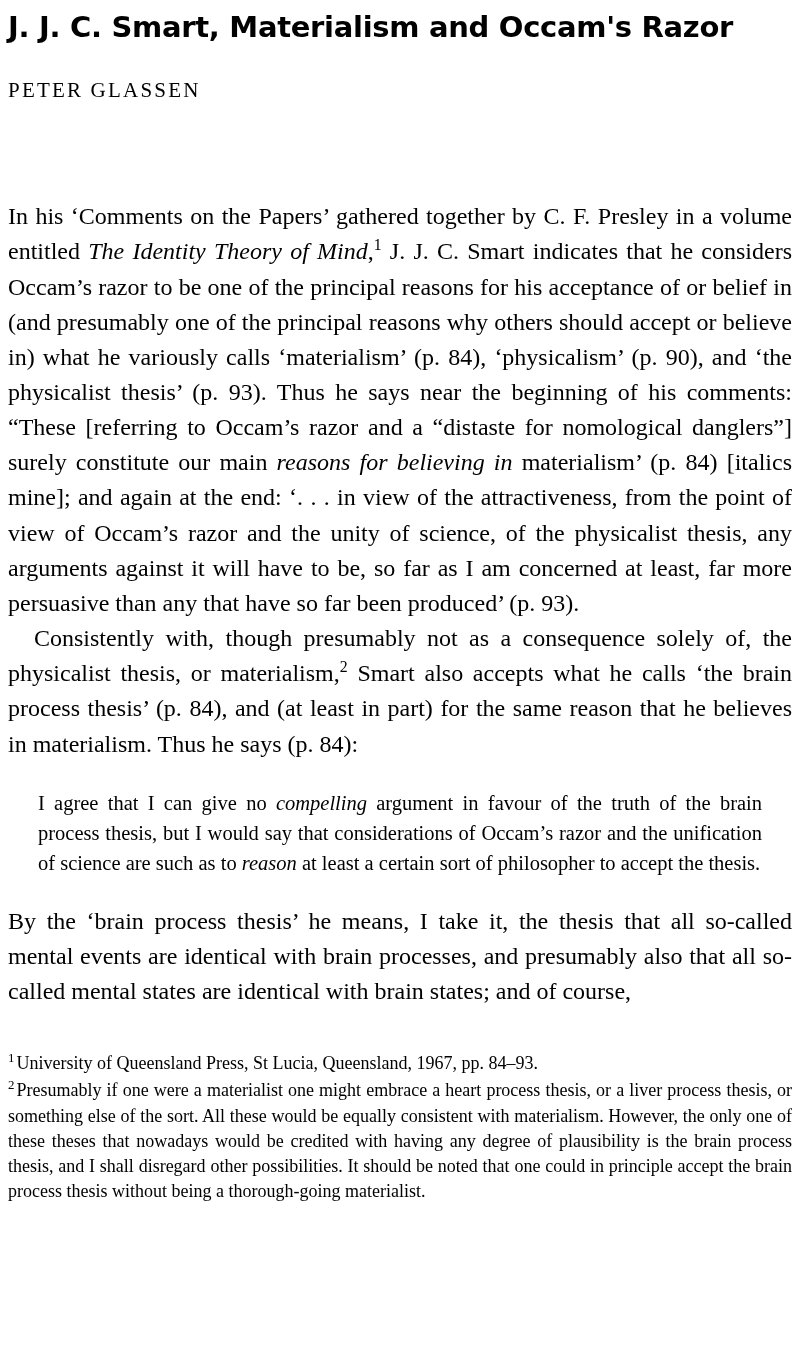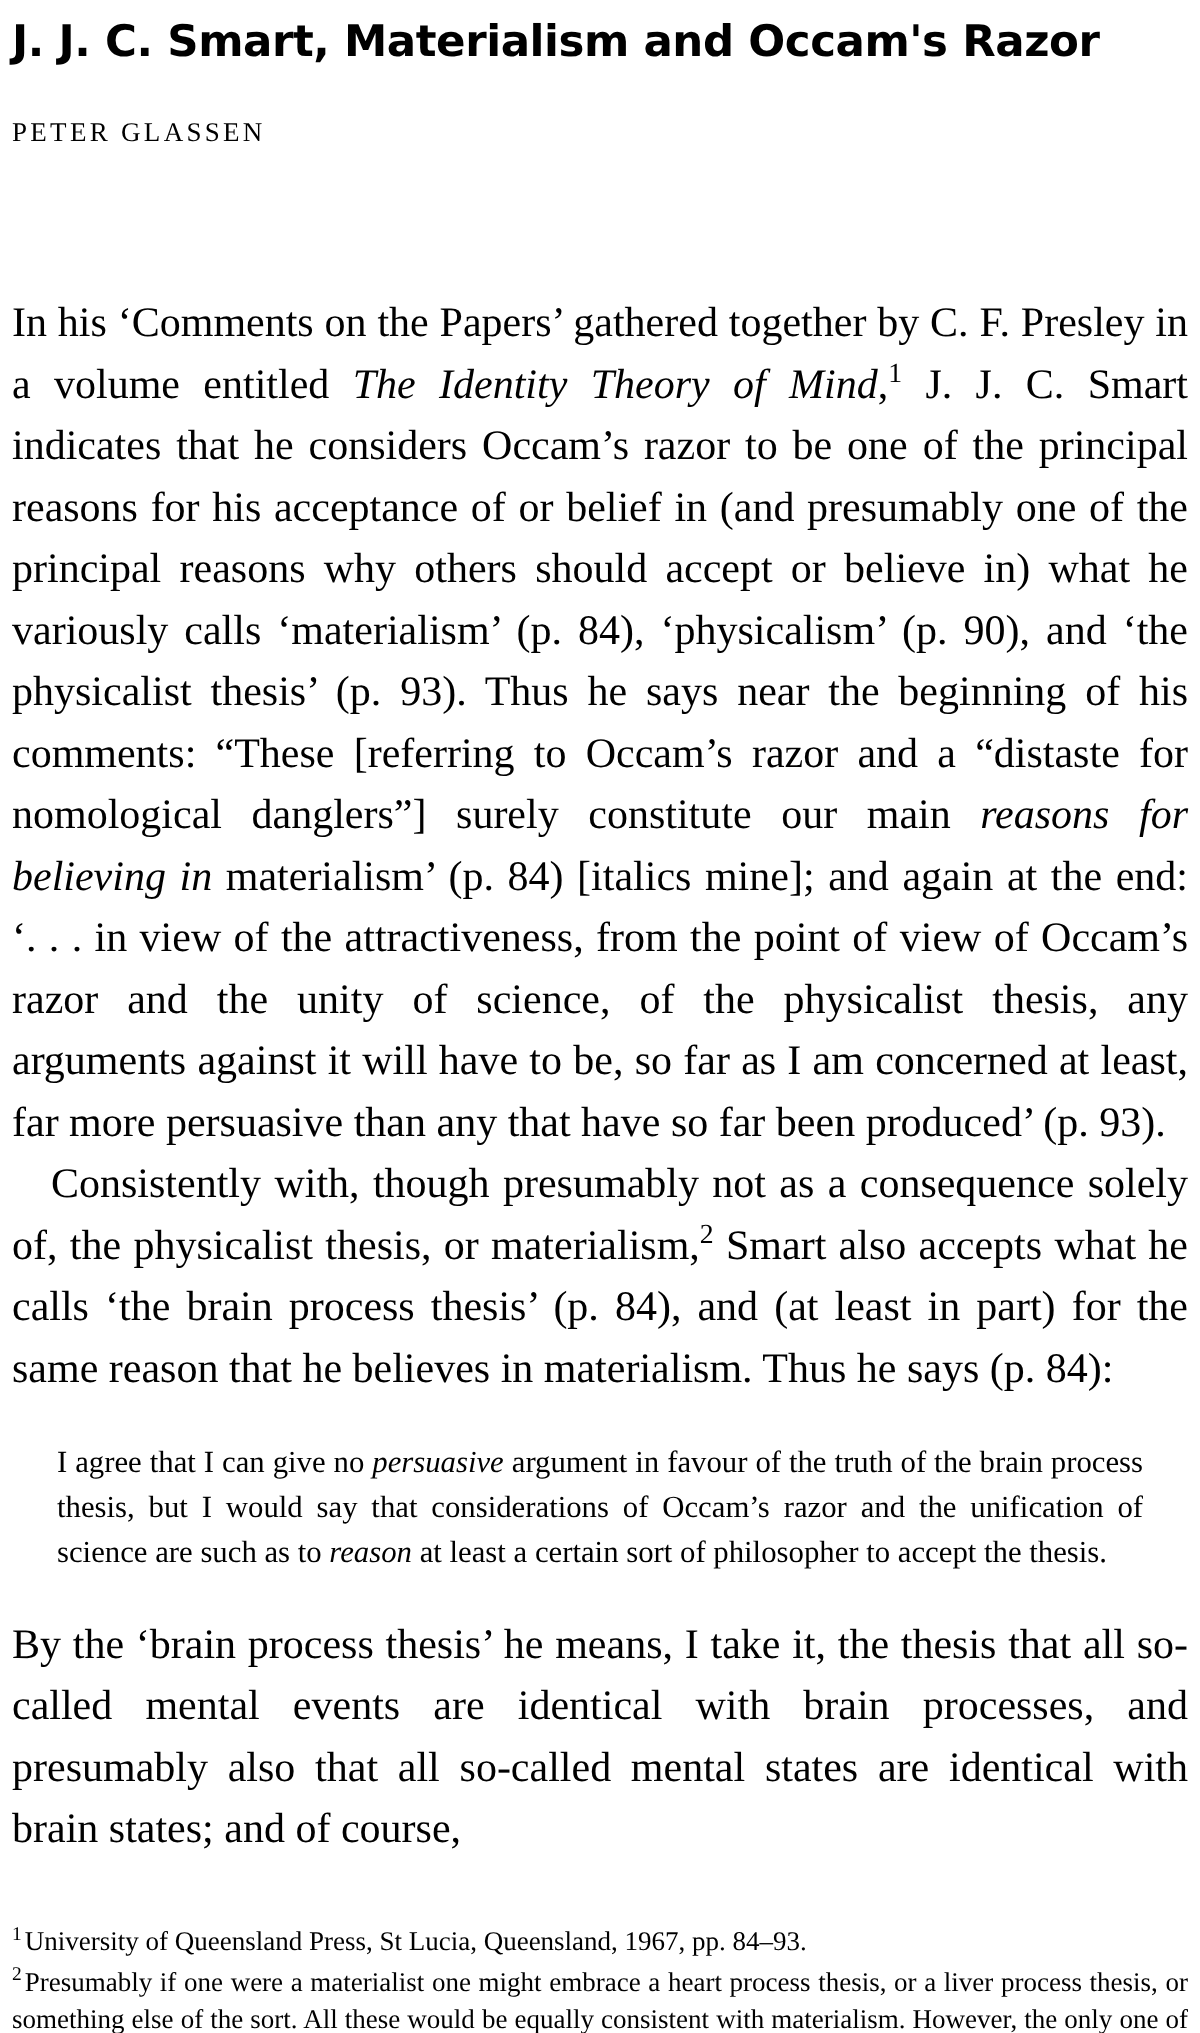--- a/index.html
+++ b/index.html
@@ -24,29 +24,29 @@
     font-family: "DejaVu Sans", sans-serif;
     font-weight: bold;
     font-size: 29px;
     line-height: 1.18;
     letter-spacing: -0.3px;
     margin: 0 0 0 0;
     padding: 0 40px 0 0;
   }
   .author {
     font-family: "Liberation Serif", serif;
-    font-size: 18px;
+    font-size: 21px;
     letter-spacing: 2.2px;
     margin-top: 34px;
   }
   .body-block {
     margin-top: 96px;
   }
   p.para {
-    font-size: 28px;
+    font-size: 24px;
     line-height: 1.465;
     text-align: justify;
     text-justify: inter-word;
     margin: 0;
     hyphens: auto;
   }
   p.para.indent {
     text-indent: 26px;
   }
   .quote {
@@ -110,21 +110,21 @@
 
     <p class="para">
       In his ‘Comments on the Papers’ gathered together by C. F. Presley in a volume entitled <i>The Identity Theory of Mind</i>,<sup>1</sup> J. J. C. Smart indicates that he considers Occam’s razor to be one of the principal reasons for his acceptance of or belief in (and presumably one of the principal reasons why others should accept or believe in) what he variously calls ‘materialism’ (p. 84), ‘physicalism’ (p. 90), and ‘the physicalist thesis’ (p. 93). Thus he says near the beginning of his comments: “These [referring to Occam’s razor and a “distaste for nomological danglers”] surely constitute our main <i>reasons for believing in</i> materialism’ (p. 84) [italics mine]; and again at the end: ‘. . . in view of the attractiveness, from the point of view of Occam’s razor and the unity of science, of the physicalist thesis, any arguments against it will have to be, so far as I am concerned at least, far more persuasive than any that have so far been produced’ (p. 93).
     </p>
 
     <p class="para indent">
       Consistently with, though presumably not as a consequence solely of, the physicalist thesis, or materialism,<sup>2</sup> Smart also accepts what he calls ‘the brain process thesis’ (p. 84), and (at least in part) for the same reason that he believes in materialism. Thus he says (p. 84):
     </p>
 
     <div class="quote">
-      I agree that I can give no <i>persuasive</i> argument in favour of the truth of the brain process thesis, but I would say that considerations of Occam’s razor and the unification of science are such as to <i>reason</i> at least a certain sort of philosopher to accept the thesis.
+      I agree that I can give no <i>compelling</i> argument in favour of the truth of the brain process thesis, but I would say that considerations of Occam’s razor and the unification of science are such as to <i>reason</i> at least a certain sort of philosopher to accept the thesis.
     </div>
 
     <p class="para after-quote">
       By the ‘brain process thesis’ he means, I take it, the thesis that all so-called mental events are identical with brain processes, and presumably also that all so-called mental states are identical with brain states; and of course,
     </p>
 
   </div>
 
   <div class="notes">
     <p class="note">

